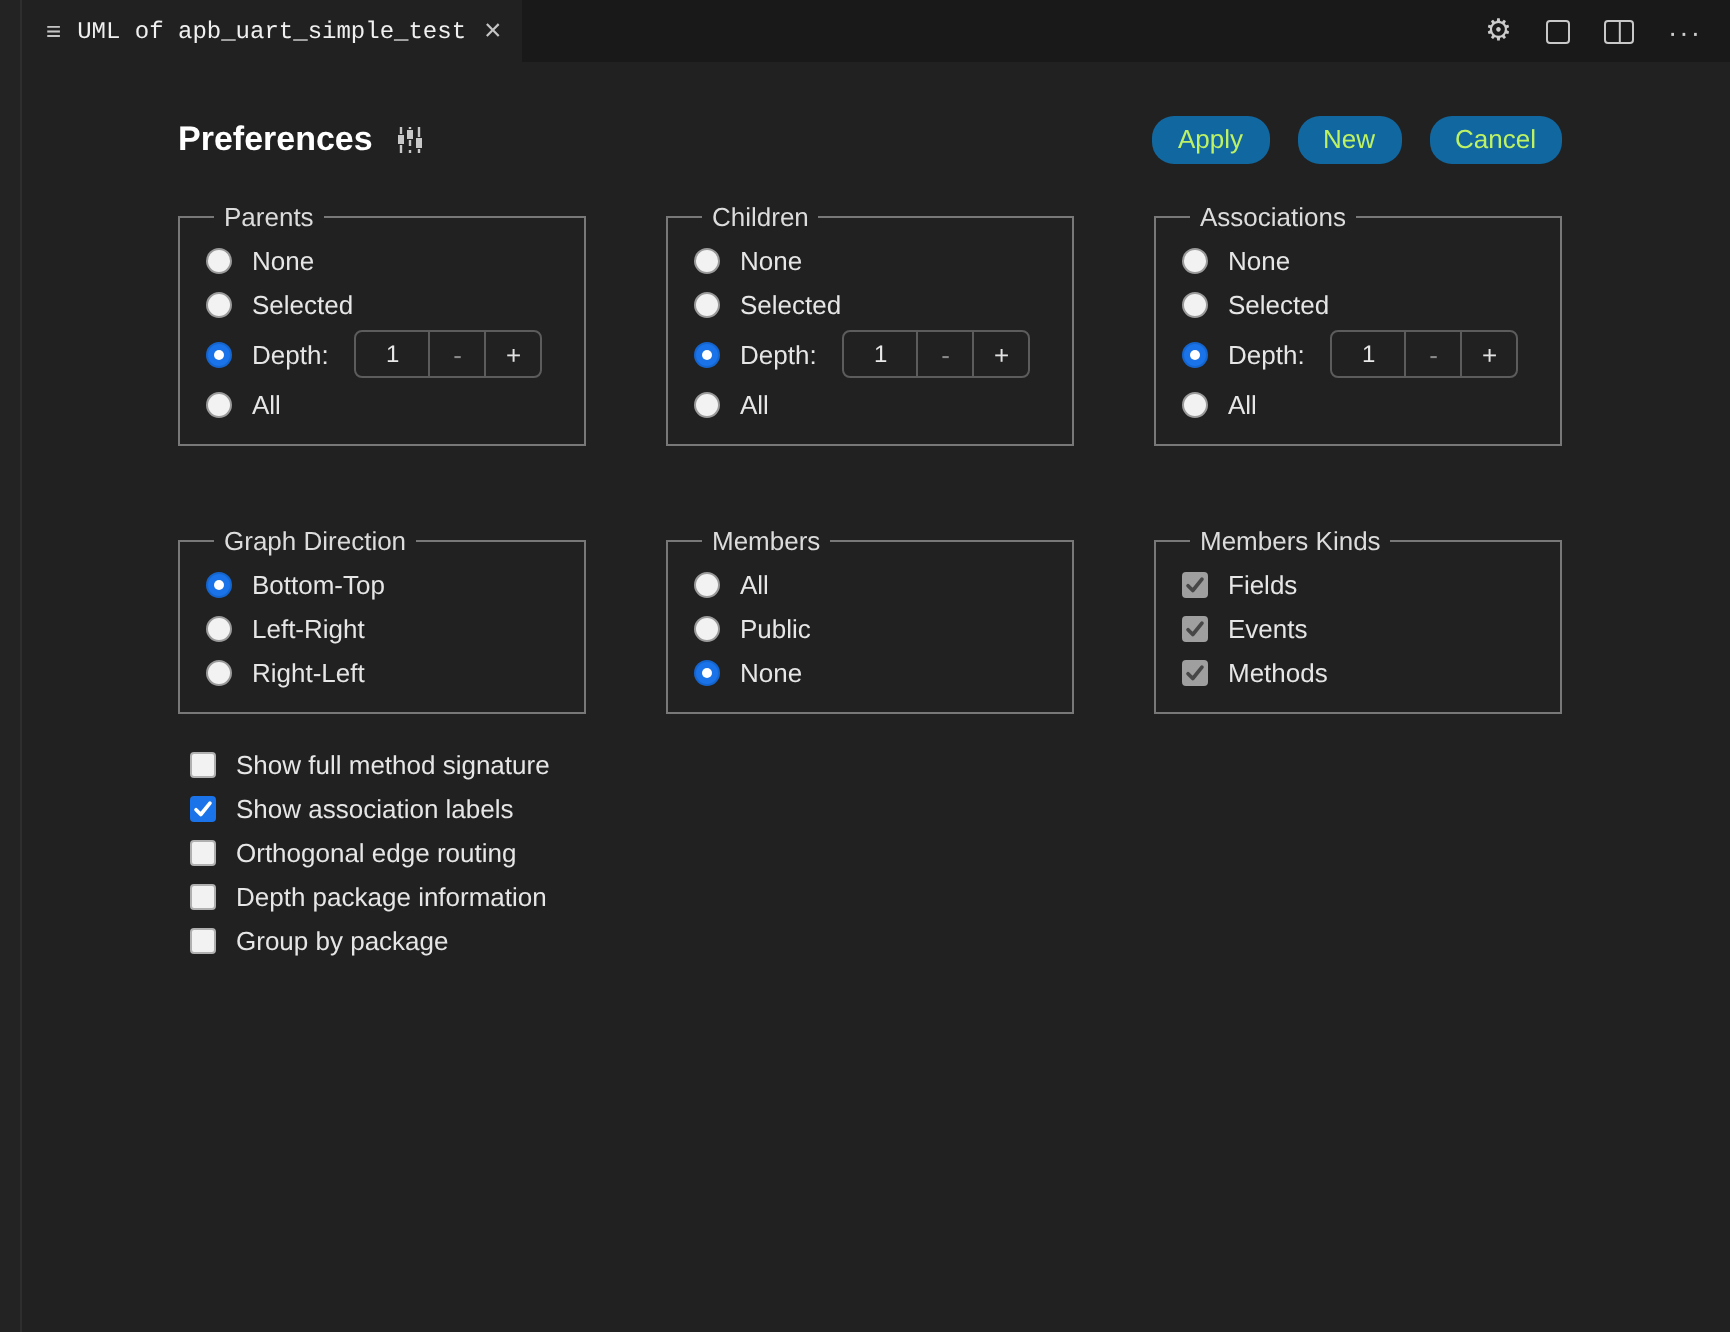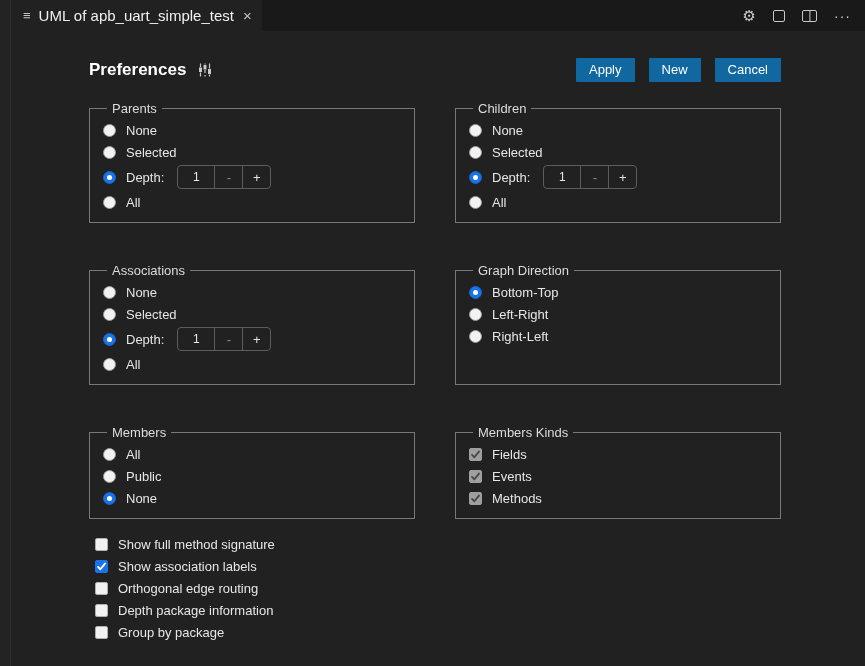--- a/index.html
+++ b/index.html
@@ -7,34 +7,34 @@
     width:865px;height:666px;position:relative;overflow:hidden;
     background:#1a1a1a;
     font-family:"Liberation Sans","DejaVu Sans",sans-serif;
     -webkit-font-smoothing:antialiased;
   }
   .left-strip{position:absolute;left:0;top:0;width:10px;height:666px;background:#232323;border-right:1px solid #2e2e2e;}
   .main{position:absolute;left:11px;top:0;width:854px;height:666px;}
   .tabbar{height:31px;background:#191919;position:relative;display:flex;align-items:stretch;}
   .tab{background:#212121;display:flex;align-items:center;padding:0 10px 0 12px;}
   .list-icon{color:#c5c5c5;font-size:13px;margin-right:8px;}
-  .tab-title{color:#f0f0f0;font-size:15px;white-space:nowrap;}
+  .tab-title{color:#f0f0f0;font-size:12px;white-space:nowrap;font-family:Liberation Mono, monospace;}
   .close-icon{color:#c5c5c5;font-size:15px;margin-left:9px;line-height:1;}
   .tab-actions{position:absolute;right:14px;top:0;height:31px;display:flex;align-items:center;gap:17px;}
   .gear-icon{color:#cccccc;font-size:15px;line-height:1;}
   .sq-icon{width:10px;height:10px;border:1.2px solid #c8c8c8;border-radius:2px;}
   .split-icon{width:13px;height:10px;border:1.2px solid #c8c8c8;border-radius:2px;position:relative;}
   .split-icon::after{content:'';position:absolute;left:50%;top:0;bottom:0;width:1.2px;background:#c8c8c8;transform:translateX(-50%);}
   .more-icon{color:#cccccc;font-size:14px;letter-spacing:1px;line-height:1;}
   .content{background:#212121;height:635px;box-sizing:border-box;padding:27px 0 0 78px;}
   .header{width:692px;display:flex;justify-content:space-between;align-items:center;}
   .page-title{color:#ffffff;font-size:17px;font-weight:bold;display:flex;align-items:center;gap:11px;justify-content:flex-end;}
   .btn-row{display:flex;gap:14px;}
-  .btn{background:#1168a0;color:#ffffff;font-size:13px;padding:5px 13px;border:none;border-radius:1px;line-height:1.1;cursor:pointer;}
-  .groups-grid{margin-top:19px;width:692px;display:grid;grid-template-columns:1fr 1fr;column-gap:13px;row-gap:13px;gap:40px;}
+  .btn{background:#1168a0;color:#bef264;font-size:13px;padding:5px 13px;border:none;border-radius:11px;line-height:1.1;cursor:pointer;}
+  .groups-grid{margin-top:19px;width:692px;display:grid;grid-template-columns:1fr 1fr 1fr;column-gap:13px;row-gap:13px;gap:40px;}
   fieldset.group{border:1px solid #787878;margin:0;padding:3px 12px 9px 13px;min-inline-size:0;background:transparent;}
   legend.group-legend{color:#dcdcdc;font-size:13px;padding:0 5px;margin-left:4px;}
   .opt{display:flex;align-items:center;gap:10px;min-height:22px;color:#e6e6e6;font-size:13px;cursor:default;}
   .opt.has-spin{min-height:28px;}
   .radio{width:13px;height:13px;border-radius:50%;background:#f2f2f2;border:1px solid #9a9a9a;box-sizing:border-box;flex:none;display:flex;align-items:center;justify-content:center;}
   .radio.on{background:#1a73e8;border-color:#1565cf;}
   .radio .dot{width:5px;height:5px;border-radius:50%;background:#ffffff;}
   .cb{width:13px;height:13px;border-radius:2px;background:#f2f2f2;border:1px solid #b0b0b0;box-sizing:border-box;flex:none;display:flex;align-items:center;justify-content:center;}
   .cb.on{background:#1a73e8;border-color:#1a73e8;color:#ffffff;}
   .cb.dis{background:#9f9f9f;border-color:#9f9f9f;color:#474747;}

